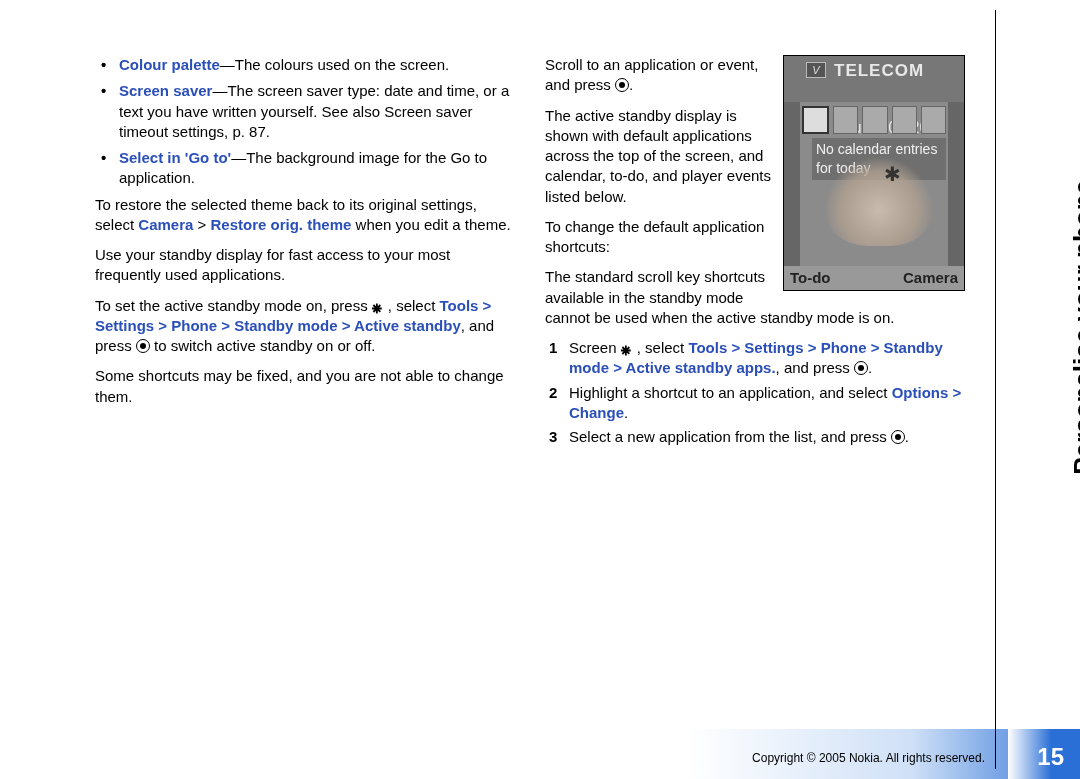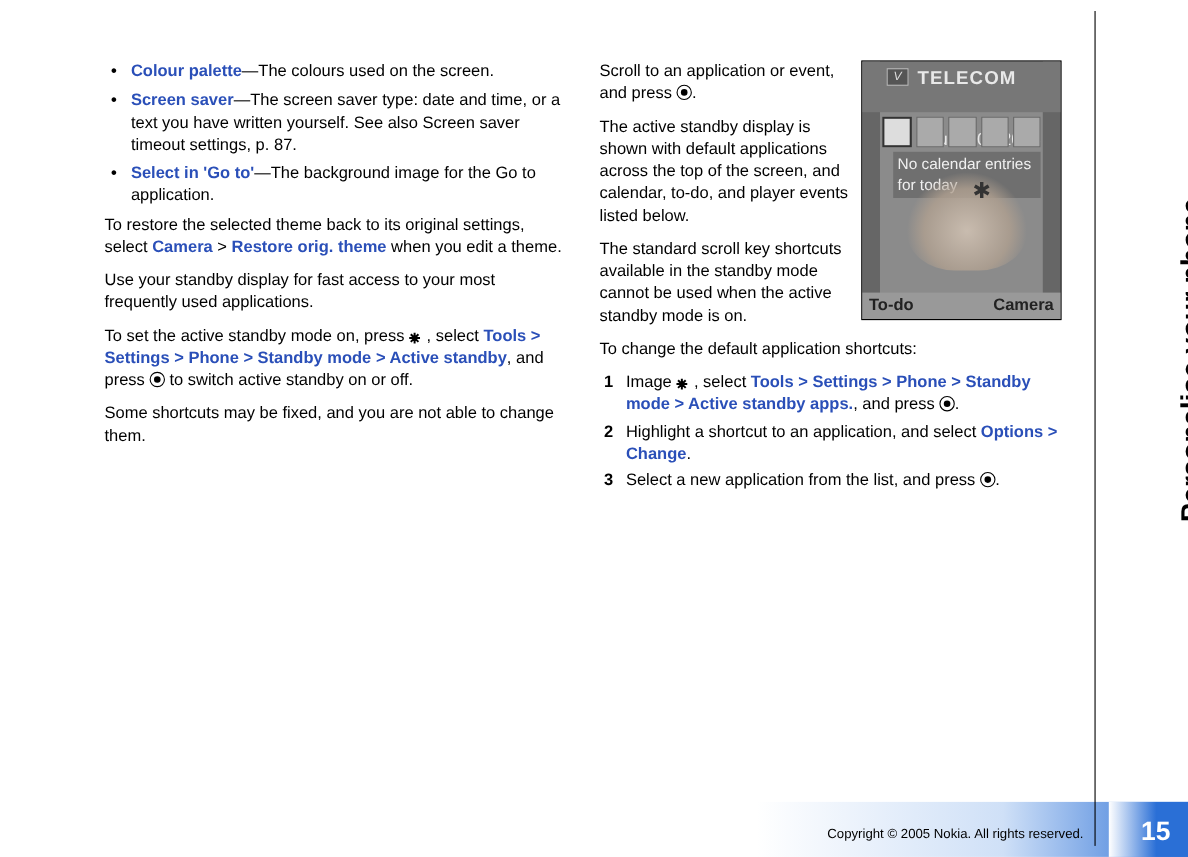--- a/index.html
+++ b/index.html
@@ -310,26 +310,26 @@
           <span>Camera</span>
         </div>
       </div>
 
       <p>
         <span>Scroll to an application or event, and press </span><span class="key-icon"></span><span>.</span>
       </p>
 
       <p>The active standby display is shown with default applications across the top of the screen, and calendar, to-do, and player events listed below.</p>
 
+      <p>To change the default application shortcuts:</p>
       <p>The standard scroll key shortcuts available in the standby mode cannot be used when the active standby mode is on.</p>
-      <p>To change the default application shortcuts:</p>
 
       <ol>
         <li>
-          <span>Image </span><span class="menu-icon"></span><span>, select </span><span class="link">Tools &gt; Settings &gt; Phone &gt; Standby mode &gt; Active standby apps.</span><span>, and press </span><span class="key-icon"></span><span>.</span>
+          <span>Screen </span><span class="menu-icon"></span><span>, select </span><span class="link">Tools &gt; Settings &gt; Phone &gt; Standby mode &gt; Active standby apps.</span><span>, and press </span><span class="key-icon"></span><span>.</span>
         </li>
         <li>
           <span>Highlight a shortcut to an application, and select </span><span class="link">Options &gt; Change</span><span>.</span>
         </li>
         <li>
           <span>Select a new application from the list, and press </span><span class="key-icon"></span><span>.</span>
         </li>
       </ol>
     </div>
   </div>

